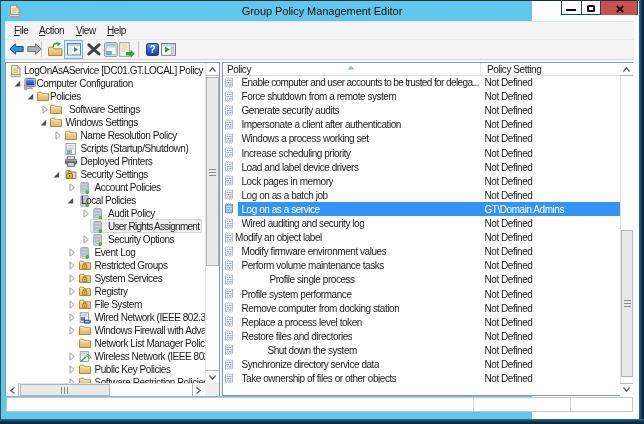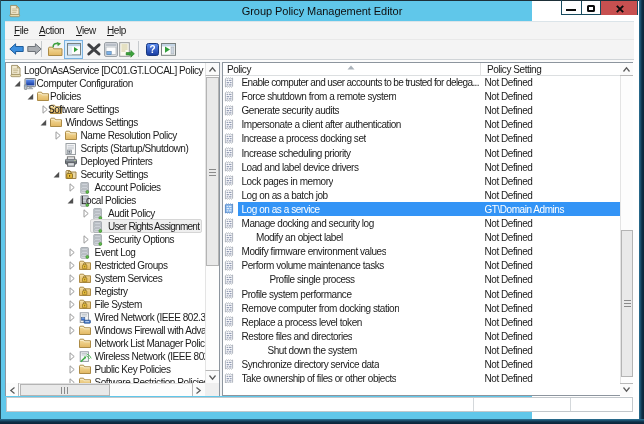--- a/index.html
+++ b/index.html
@@ -207,21 +207,21 @@
 <svg class="abs" style="left:30.5px;top:28px" width="12" height="12">
         <use href="#i-fold"></use>
       </svg>
 <div class="txt" style="left:44px;top:27px;line-height:13px;">Policies</div>
 <svg class="abs" style="left:35.5px;top:42px" width="7" height="9">
         <use href="#exc"></use>
       </svg>
 <svg class="abs" style="left:44px;top:41px" width="12" height="12">
         <use href="#i-fold"></use>
       </svg>
-<div class="txt" style="left:42px;top:40px;line-height:13px;">Software Settings</div>
+<div class="txt" style="left:63px;top:40px;line-height:13px;">Software Settings</div>
 <svg class="abs" style="left:34.5px;top:56px" width="7" height="8">
         <use href="#exe"></use>
       </svg>
 <svg class="abs" style="left:44px;top:54px" width="12" height="12">
         <use href="#i-fold"></use>
       </svg>
 <div class="txt" style="left:59.5px;top:53px;line-height:13px;">Windows Settings</div>
 <svg class="abs" style="left:49px;top:68px" width="7" height="9">
         <use href="#exc"></use>
       </svg>
@@ -404,21 +404,21 @@
 <div class="txt" style="left:18.5px;top:29.2px;line-height:13px;color:#1b1b1b;max-width:239px;overflow:hidden;">Generate security audits</div>
 <div class="txt" style="left:261.5px;top:29.2px;line-height:13px;color:#1b1b1b">Not Defined</div>
 <svg class="abs" style="left:1px;top:43.8px" width="10" height="11">
         <use href="#i-ldoc"></use>
       </svg>
 <div class="txt" style="left:18.5px;top:43.3px;line-height:13px;color:#1b1b1b;max-width:239px;overflow:hidden;">Impersonate a client after authentication</div>
 <div class="txt" style="left:261.5px;top:43.3px;line-height:13px;color:#1b1b1b">Not Defined</div>
 <svg class="abs" style="left:1px;top:57.9px" width="10" height="11">
         <use href="#i-ldoc"></use>
       </svg>
-<div class="txt" style="left:18.5px;top:57.4px;line-height:13px;color:#1b1b1b;max-width:239px;overflow:hidden;">Increase a process docking set</div>
+<div class="txt" style="left:18.5px;top:57.4px;line-height:13px;color:#1b1b1b;max-width:239px;overflow:hidden;">Windows a process working set</div>
 <div class="txt" style="left:261.5px;top:57.4px;line-height:13px;color:#1b1b1b">Not Defined</div>
 <svg class="abs" style="left:1px;top:72.0px" width="10" height="11">
         <use href="#i-ldoc"></use>
       </svg>
 <div class="txt" style="left:18.5px;top:71.5px;line-height:13px;color:#1b1b1b;max-width:239px;overflow:hidden;">Increase scheduling priority</div>
 <div class="txt" style="left:261.5px;top:71.5px;line-height:13px;color:#1b1b1b">Not Defined</div>
 <svg class="abs" style="left:1px;top:86.1px" width="10" height="11">
         <use href="#i-ldoc"></use>
       </svg>
 <div class="txt" style="left:18.5px;top:85.6px;line-height:13px;color:#1b1b1b;max-width:239px;overflow:hidden;">Load and label device drivers</div>
@@ -435,26 +435,26 @@
 <div class="txt" style="left:261.5px;top:113.8px;line-height:13px;color:#1b1b1b">Not Defined</div>
 <div class="abs" style="left:15px;top:126.9px;width:382px;height:14px;background:#3394f6"></div>
 <svg class="abs" style="left:1px;top:128.4px" width="10" height="11">
         <use href="#i-ldocsel"></use>
       </svg>
 <div class="txt" style="left:18.5px;top:127.9px;line-height:13px;color:#fff;max-width:239px;overflow:hidden;">Log on as a service</div>
 <div class="txt" style="left:261.5px;top:127.9px;line-height:13px;color:#fff">GT\Domain Admins</div>
 <svg class="abs" style="left:1px;top:142.5px" width="10" height="11">
         <use href="#i-ldoc"></use>
       </svg>
-<div class="txt" style="left:18.5px;top:142.0px;line-height:13px;color:#1b1b1b;max-width:239px;overflow:hidden;">Manage docking and security log</div>
+<div class="txt" style="left:18.5px;top:142.0px;line-height:13px;color:#1b1b1b;max-width:239px;overflow:hidden;">Wired auditing and security log</div>
 <div class="txt" style="left:261.5px;top:142.0px;line-height:13px;color:#1b1b1b">Not Defined</div>
 <svg class="abs" style="left:1px;top:156.6px" width="10" height="11">
         <use href="#i-ldoc"></use>
       </svg>
-<div class="txt" style="left:33px;top:156.1px;line-height:13px;color:#1b1b1b;max-width:239px;overflow:hidden;">Modify an object label</div>
+<div class="txt" style="left:12px;top:156.1px;line-height:13px;color:#1b1b1b;max-width:239px;overflow:hidden;">Modify an object label</div>
 <div class="txt" style="left:261.5px;top:156.1px;line-height:13px;color:#1b1b1b">Not Defined</div>
 <svg class="abs" style="left:1px;top:170.7px" width="10" height="11">
         <use href="#i-ldoc"></use>
       </svg>
 <div class="txt" style="left:18.5px;top:170.2px;line-height:13px;color:#1b1b1b;max-width:239px;overflow:hidden;">Modify firmware environment values</div>
 <div class="txt" style="left:261.5px;top:170.2px;line-height:13px;color:#1b1b1b">Not Defined</div>
 <svg class="abs" style="left:1px;top:184.8px" width="10" height="11">
         <use href="#i-ldoc"></use>
       </svg>
 <div class="txt" style="left:18.5px;top:184.3px;line-height:13px;color:#1b1b1b;max-width:239px;overflow:hidden;">Perform volume maintenance tasks</div>

